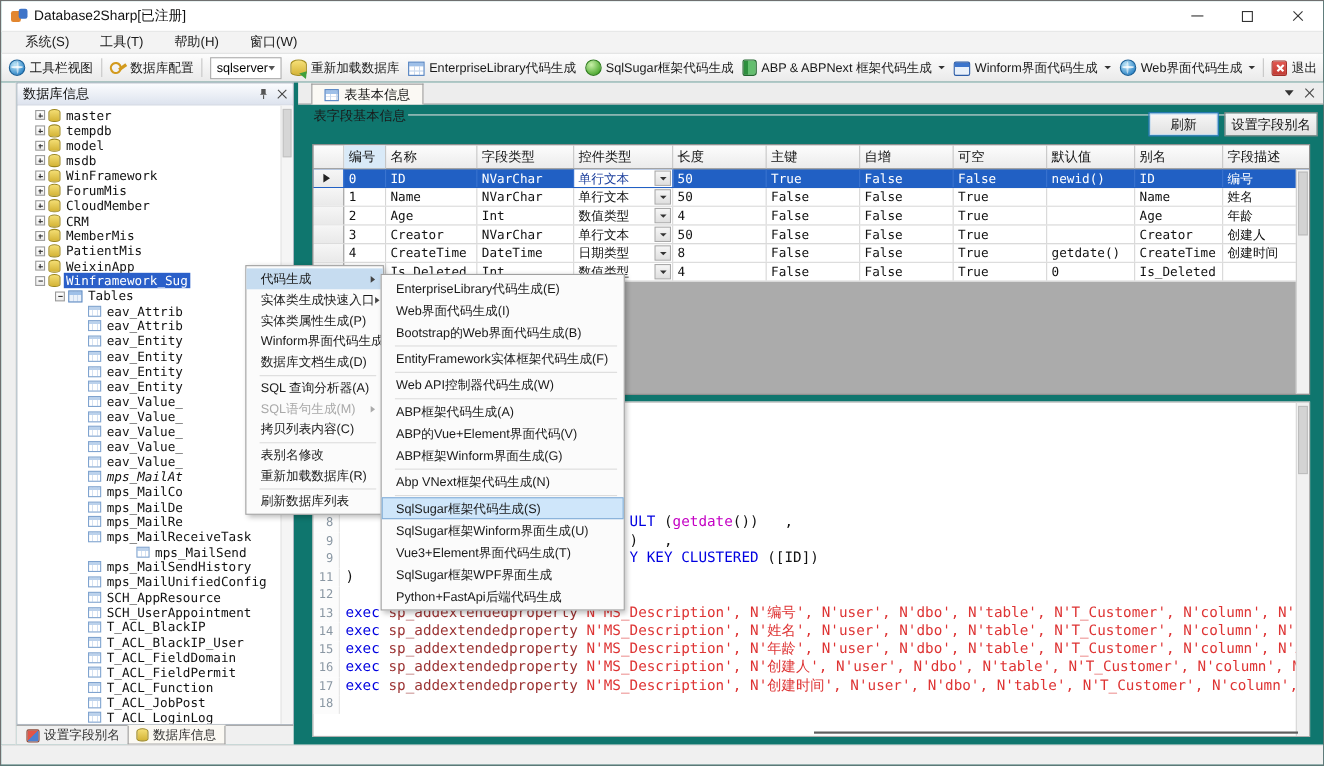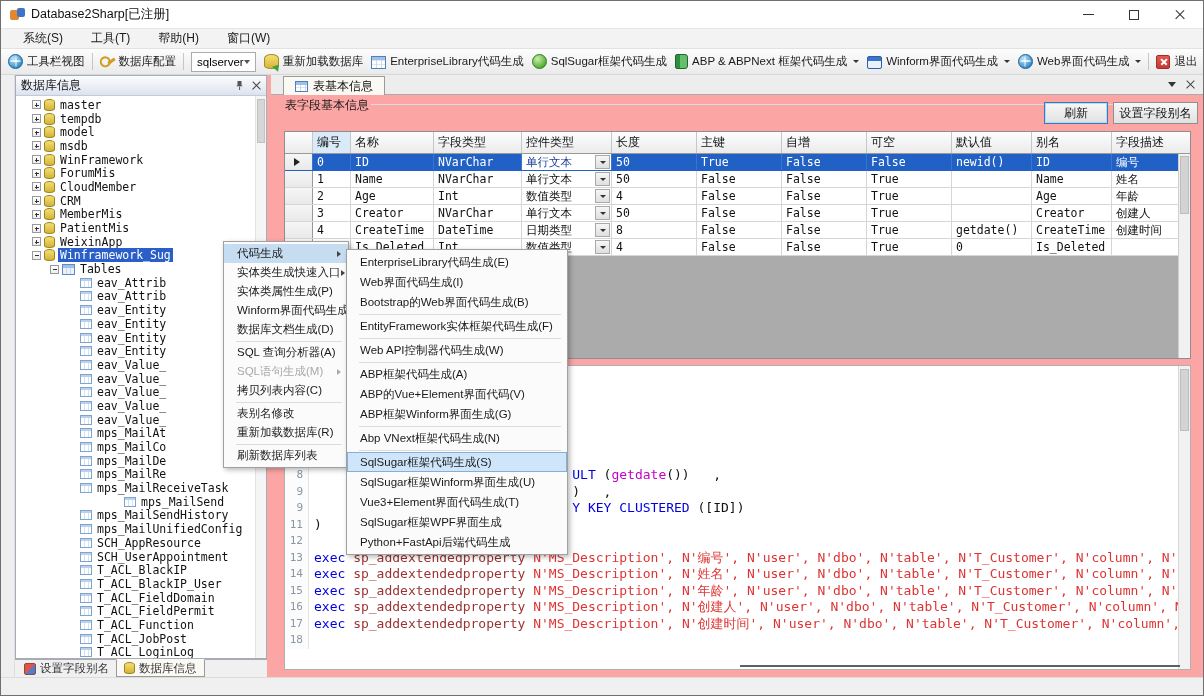--- a/index.html
+++ b/index.html
@@ -1,18 +1,18 @@
 <!DOCTYPE html>
 <html><head>
 <meta charset="utf-8">
 <style>
   * { box-sizing: border-box; margin:0; padding:0; }
   html,body { background:#888; }
   body { font-family:"Liberation Sans",sans-serif; }
-  #win { position:relative; width:1204px; height:696px; background:#fca5a5; border:1px solid #6f6f6f; overflow:hidden; }
+  #win { position:relative; width:1204px; height:696px; background:#0f766e; border:1px solid #6f6f6f; overflow:hidden; }
   .abs { position:absolute; }
 
   
   .titlebar { left:0; top:0; width:100%; height:28px; background:#FFFFFF; border-bottom:1px solid #E6E6E6; display:flex; align-items:center; }
   .app-icon { width:15px; height:14px; margin:0 6px 0 9px; position:relative; flex:none; }
   .app-icon::before { content:""; position:absolute; left:0; top:2px; width:9px; height:10px; background:#E2862F; border-radius:2px; }
   .app-icon::after { content:""; position:absolute; right:0; top:0; width:8px; height:9px; background:#3E74C8; border-radius:2px; }
   .title-text { font-size:12.5px; color:#111; }
   .win-btns { margin-left:auto; display:flex; height:100%; }
   .win-btn { width:46px; height:100%; display:flex; align-items:center; justify-content:center; }
@@ -245,21 +245,21 @@
         <div class="tree-row" style="padding-left: 52px;"><span style="width: 9px; flex: 0 0 auto;"></span><span class="table-icon"></span><span class="tree-label">eav_Attrib</span></div>
         <div class="tree-row" style="padding-left: 52px;"><span style="width: 9px; flex: 0 0 auto;"></span><span class="table-icon"></span><span class="tree-label">eav_Entity</span></div>
         <div class="tree-row" style="padding-left: 52px;"><span style="width: 9px; flex: 0 0 auto;"></span><span class="table-icon"></span><span class="tree-label">eav_Entity</span></div>
         <div class="tree-row" style="padding-left: 52px;"><span style="width: 9px; flex: 0 0 auto;"></span><span class="table-icon"></span><span class="tree-label">eav_Entity</span></div>
         <div class="tree-row" style="padding-left: 52px;"><span style="width: 9px; flex: 0 0 auto;"></span><span class="table-icon"></span><span class="tree-label">eav_Entity</span></div>
         <div class="tree-row" style="padding-left: 52px;"><span style="width: 9px; flex: 0 0 auto;"></span><span class="table-icon"></span><span class="tree-label">eav_Value_</span></div>
         <div class="tree-row" style="padding-left: 52px;"><span style="width: 9px; flex: 0 0 auto;"></span><span class="table-icon"></span><span class="tree-label">eav_Value_</span></div>
         <div class="tree-row" style="padding-left: 52px;"><span style="width: 9px; flex: 0 0 auto;"></span><span class="table-icon"></span><span class="tree-label">eav_Value_</span></div>
         <div class="tree-row" style="padding-left: 52px;"><span style="width: 9px; flex: 0 0 auto;"></span><span class="table-icon"></span><span class="tree-label">eav_Value_</span></div>
         <div class="tree-row" style="padding-left: 52px;"><span style="width: 9px; flex: 0 0 auto;"></span><span class="table-icon"></span><span class="tree-label">eav_Value_</span></div>
-        <div class="tree-row" style="padding-left: 52px;"><span style="width: 9px; flex: 0 0 auto;"></span><span class="table-icon"></span><span class="tree-label">mps_MailAt</span></div>
+        <div class="tree-row" style="padding-left: 52px; font-style: italic;"><span style="width: 9px; flex: 0 0 auto;"></span><span class="table-icon"></span><span class="tree-label">mps_MailAt</span></div>
         <div class="tree-row" style="padding-left: 52px;"><span style="width: 9px; flex: 0 0 auto;"></span><span class="table-icon"></span><span class="tree-label">mps_MailCo</span></div>
         <div class="tree-row" style="padding-left: 52px;"><span style="width: 9px; flex: 0 0 auto;"></span><span class="table-icon"></span><span class="tree-label">mps_MailDe</span></div>
         <div class="tree-row" style="padding-left: 52px;"><span style="width: 9px; flex: 0 0 auto;"></span><span class="table-icon"></span><span class="tree-label">mps_MailRe</span></div>
         <div class="tree-row" style="padding-left: 52px;"><span style="width: 9px; flex: 0 0 auto;"></span><span class="table-icon"></span><span class="tree-label">mps_MailReceiveTask</span></div>
         <div class="tree-row" style="padding-left: 52px; margin-left: 44px;"><span style="width: 9px; flex: 0 0 auto;"></span><span class="table-icon"></span><span class="tree-label">mps_MailSend</span></div>
         <div class="tree-row" style="padding-left: 52px;"><span style="width: 9px; flex: 0 0 auto;"></span><span class="table-icon"></span><span class="tree-label">mps_MailSendHistory</span></div>
         <div class="tree-row" style="padding-left: 52px;"><span style="width: 9px; flex: 0 0 auto;"></span><span class="table-icon"></span><span class="tree-label">mps_MailUnifiedConfig</span></div>
         <div class="tree-row" style="padding-left: 52px;"><span style="width: 9px; flex: 0 0 auto;"></span><span class="table-icon"></span><span class="tree-label">SCH_AppResource</span></div>
         <div class="tree-row" style="padding-left: 52px;"><span style="width: 9px; flex: 0 0 auto;"></span><span class="table-icon"></span><span class="tree-label">SCH_UserAppointment</span></div>
         <div class="tree-row" style="padding-left: 52px;"><span style="width: 9px; flex: 0 0 auto;"></span><span class="table-icon"></span><span class="tree-label">T_ACL_BlackIP</span></div>

